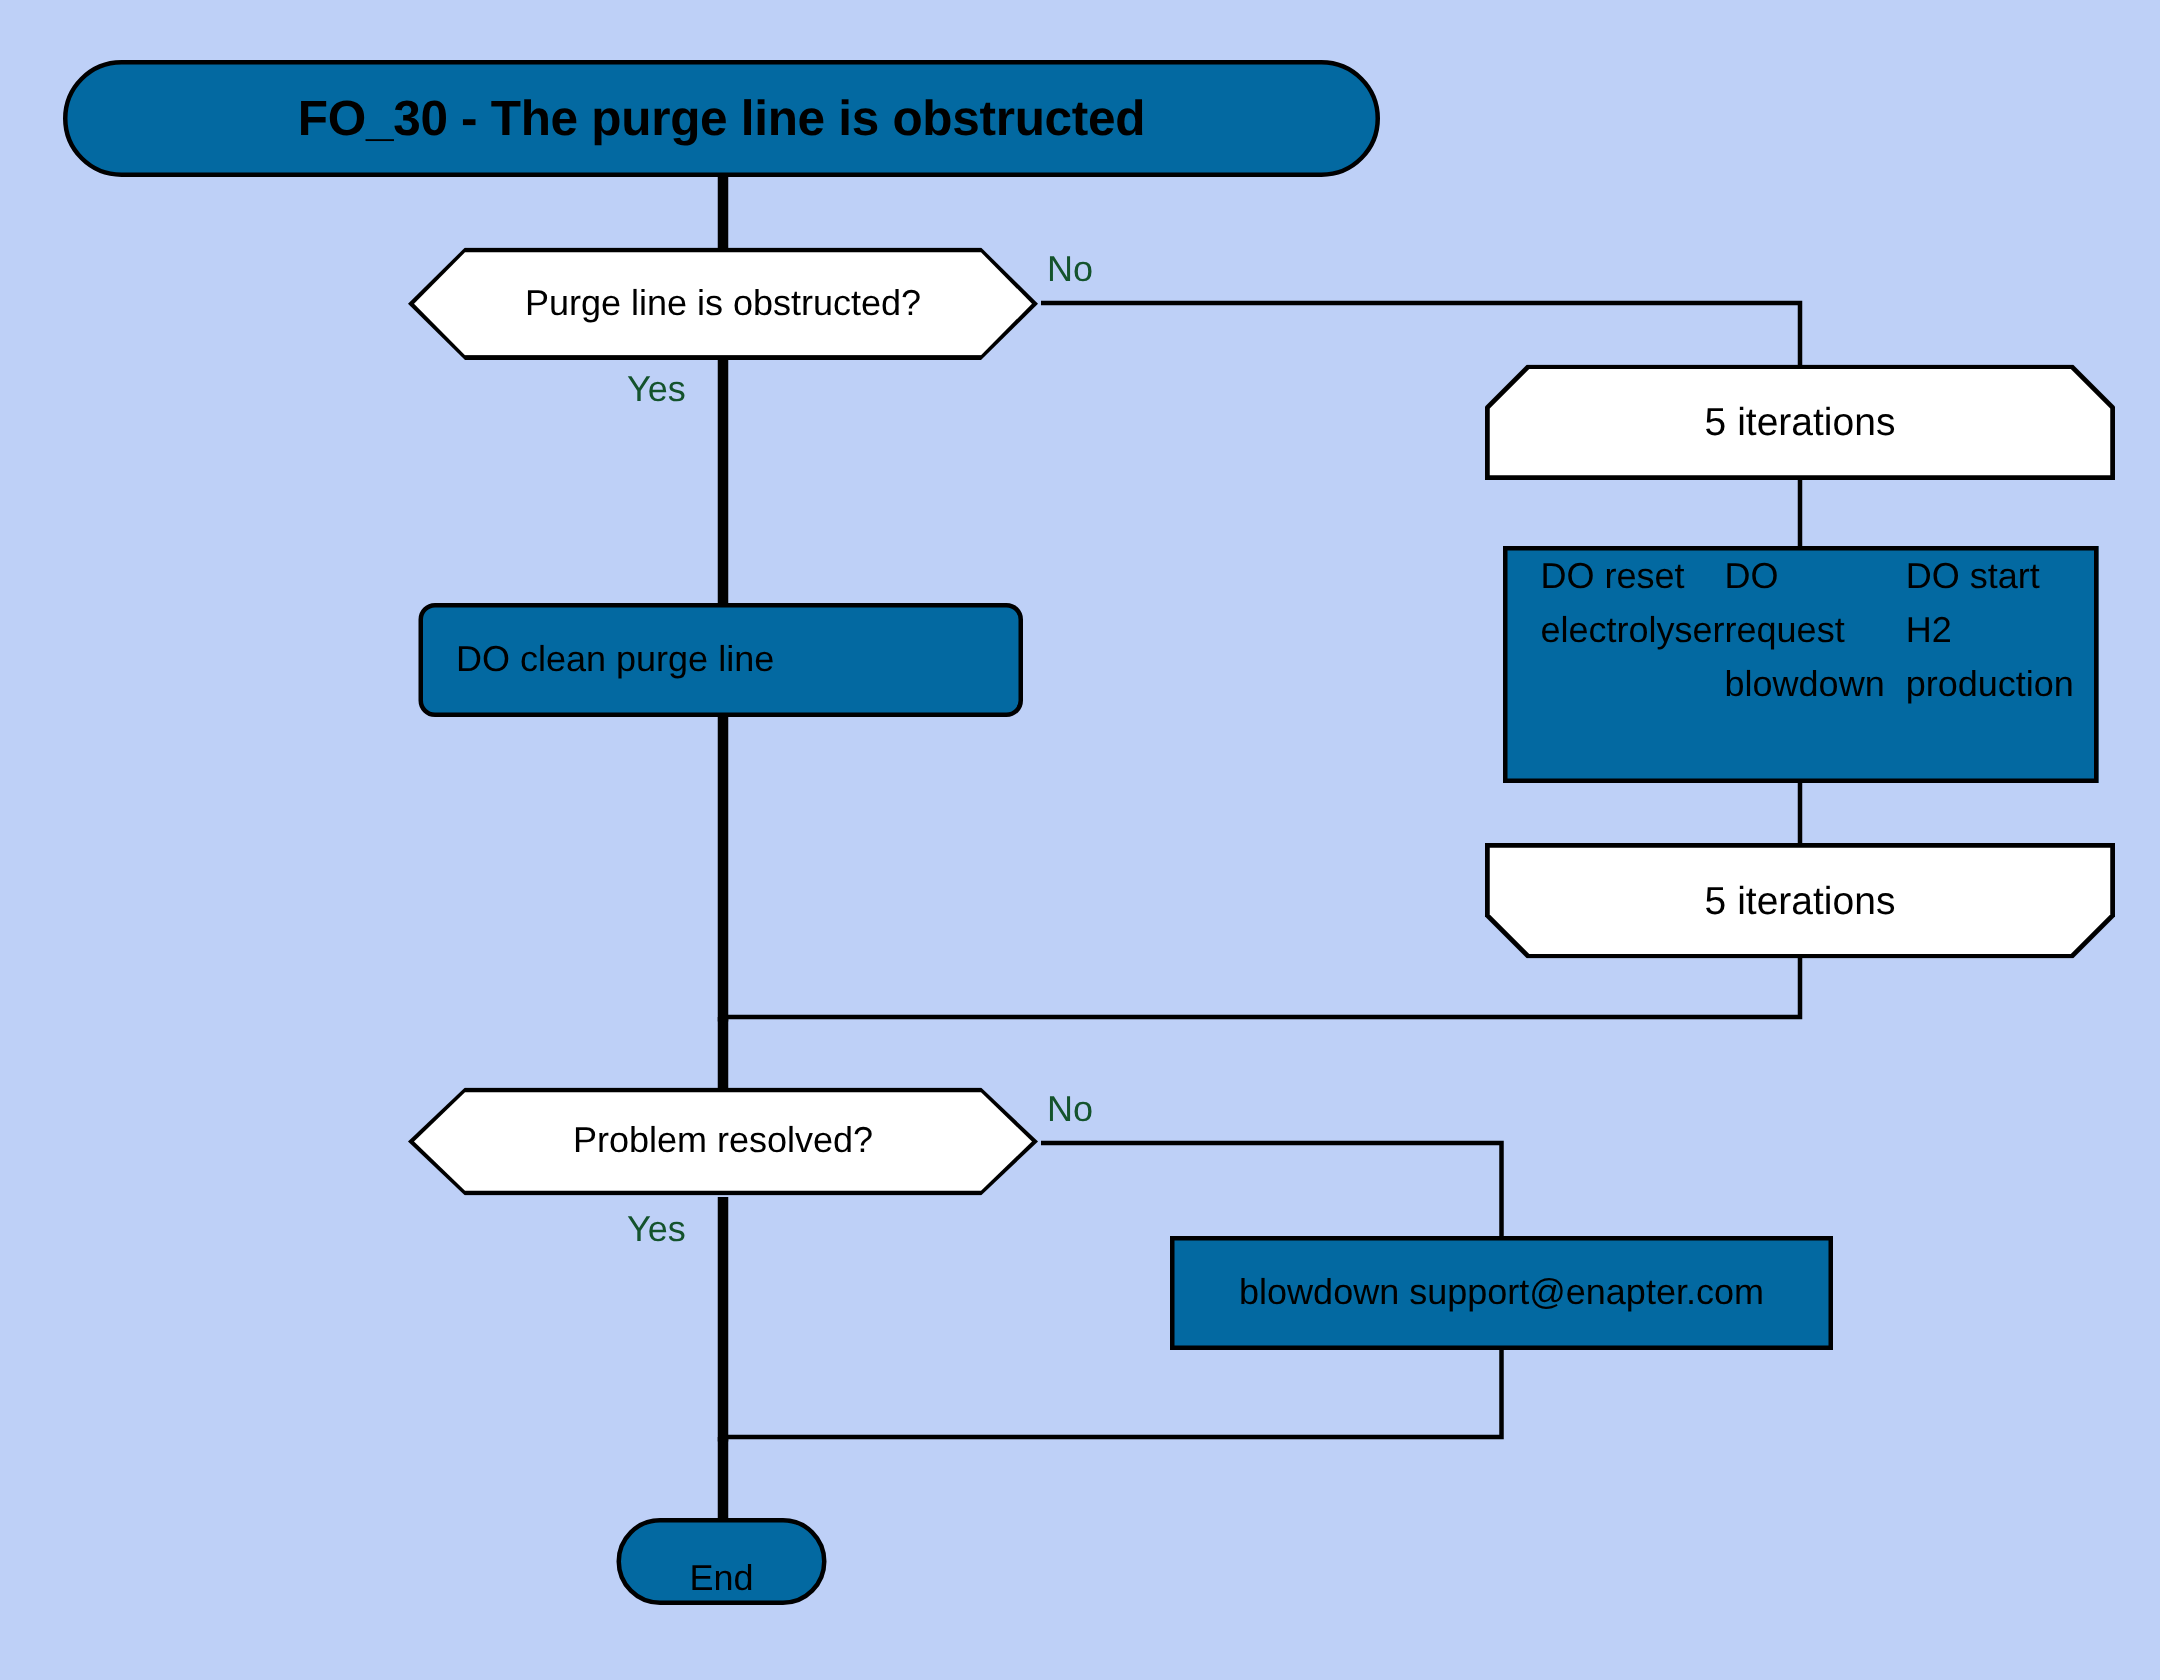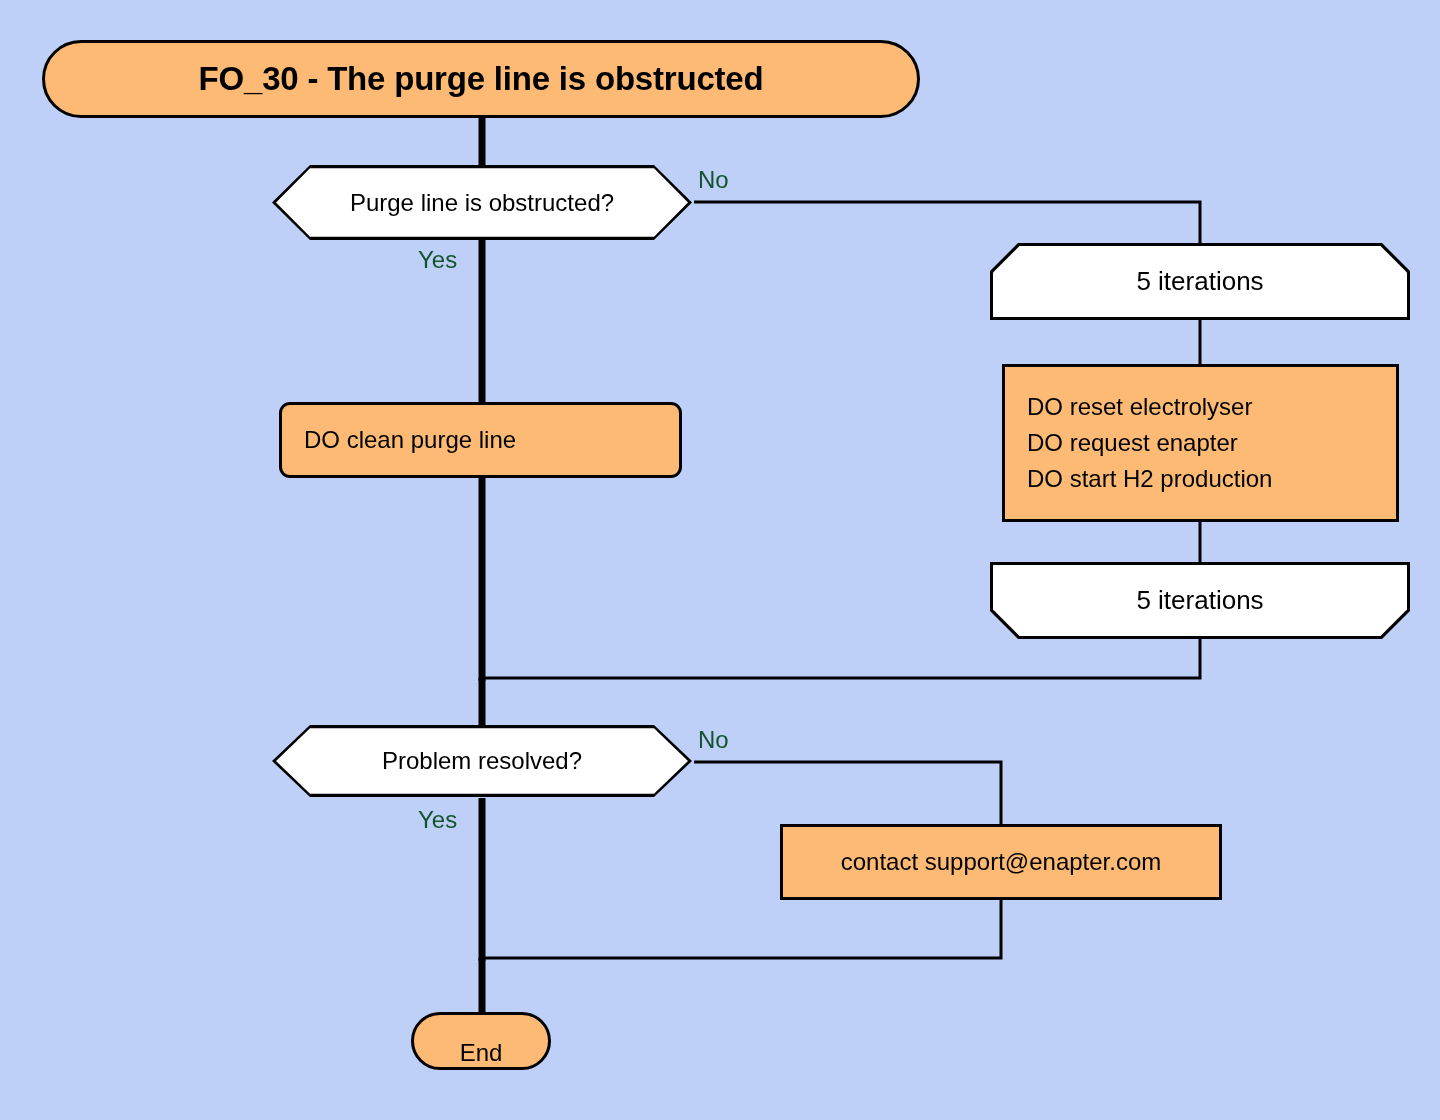--- a/index.html
+++ b/index.html
@@ -24,21 +24,21 @@
     left: 0;
     top: 0;
     width: 1440px;
     height: 1120px;
   }
 
   
   .node {
     position: absolute;
     box-sizing: border-box;
-    background: #fdba74;
+    background: #0369a1;
     display: flex;
     align-items: center;
     color: #000000;
   }
 
   
   .pill {
     border: 3px solid #000000;
     border-radius: 42px;
     justify-content: center;
@@ -55,21 +55,21 @@
     font-size: 24px;
   }
 
   
   .rect {
     border: 3px solid #000000;
     font-size: 24px;
     padding-left: 22px;
   }
   .rect.multi {
-    flex-direction: column;
+    flex-direction: row;
     align-items: flex-start;
     justify-content: center;
     line-height: 36px;
   }
   .rect.center {
     justify-content: center;
     padding-left: 0;
   }
 
   
@@ -194,39 +194,39 @@
   </div>
 
   <div class="loopwrap loop-start" style="left:990px; top:243px; width:420px; height:77px;">
     <div class="shapeline"></div>
     <div class="shapefill"></div>
     <div class="shapetext">5 iterations</div>
   </div>
 
   <div class="node rect multi" style="left:1002px; top:364px; width:397px; height:158px;">
     <span>DO reset electrolyser</span>
-    <span>DO request enapter</span>
+    <span>DO request blowdown</span>
     <span>DO start H2 production</span>
   </div>
 
   <div class="loopwrap loop-end" style="left:990px; top:562px; width:420px; height:77px;">
     <div class="shapeline"></div>
     <div class="shapefill"></div>
     <div class="shapetext">5 iterations</div>
   </div>
 
   <div class="hexwrap" style="left:272px; top:725px; width:420px; height:72px;">
     <div class="hexline"></div>
     <div class="hexfill"></div>
     <div class="hextext">Problem resolved?</div>
   </div>
   <div class="branch-label" style="left:418px; top:806px;">Yes</div>
   <div class="branch-label" style="left:698px; top:726px;">No</div>
 
   <div class="node rect center" style="left:780px; top:824px; width:442px; height:76px;">
-    <span>contact support@enapter.com</span>
+    <span>blowdown support@enapter.com</span>
   </div>
 
   <div class="node pill-small" style="left:411px; top:1012px; width:140px; height:58px;align-items:flex-end;">
     <span>End</span>
   </div>
 
 </div>
 
 </body></html>

